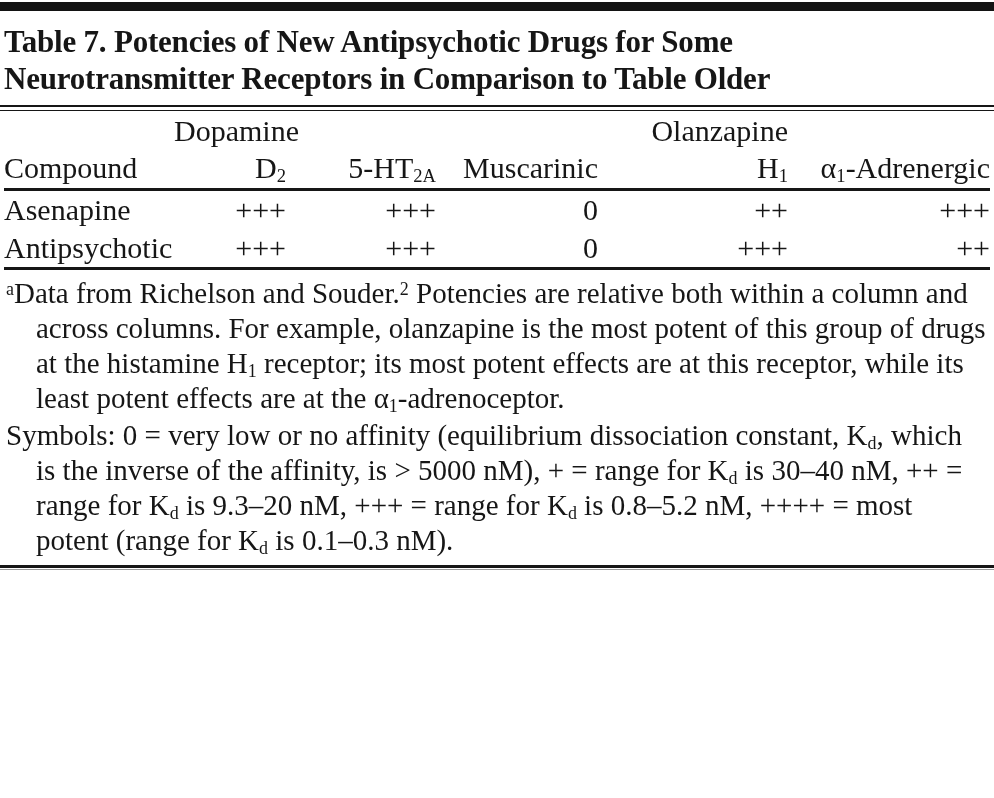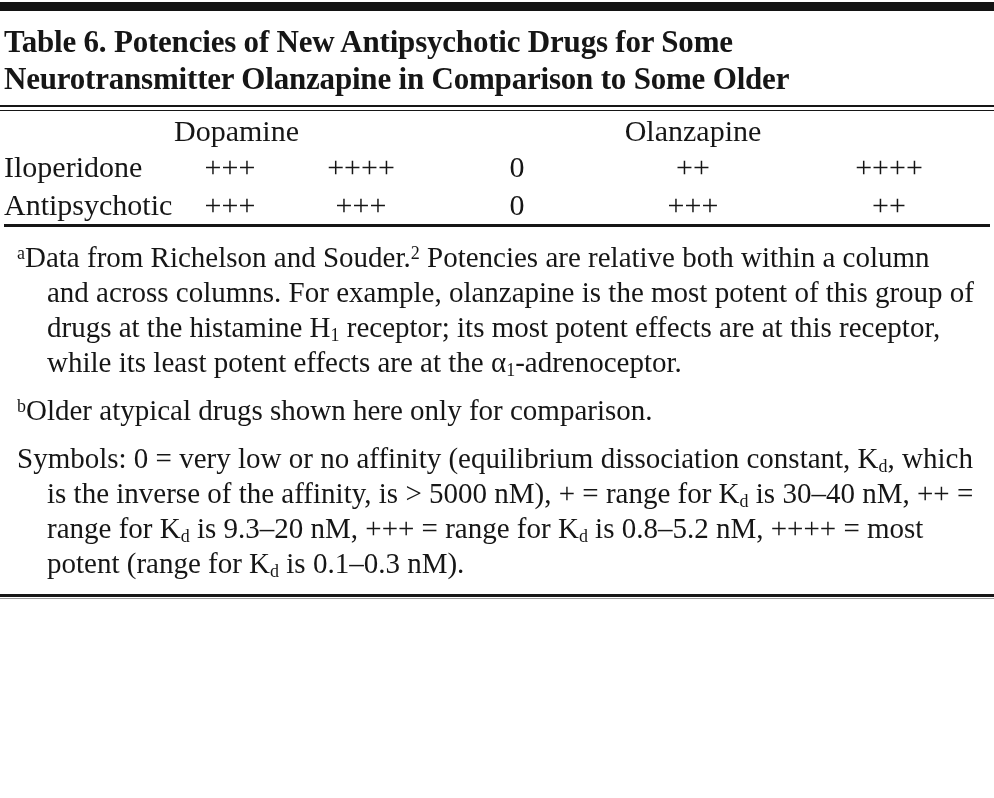--- a/index.html
+++ b/index.html
@@ -39,21 +39,21 @@
     width: 986px;
     margin: 2px 4px 0 4px;
     border-collapse: collapse;
     table-layout: fixed;
     font-size: 30px;
     border-bottom: 3.5px solid #161616;
   }
   table.potency td, table.potency th {
     padding: 0;
     font-weight: normal;
-    text-align: center;
+    text-align: right;
     white-space: nowrap;
     overflow: visible;
   }
   table.potency .c-left {
     text-align: left;
   }
   tr.group-row td {
     height: 35px;
     vertical-align: bottom;
   }
@@ -65,21 +65,21 @@
   tbody tr td {
     height: 38px;
     vertical-align: middle;
   }
   .footnotes {
     margin: 6px 4px 0 4px;
     font-size: 29px;
     line-height: 35px;
   }
   .footnotes p {
-    margin: 13px;
+    margin: 2px;
     padding-left: 30px;
     text-indent: -30px;
   }
   .bottom-rule {
     margin-top: 7px;
     border-top: 3px solid #161616;
     border-bottom: 1px solid #9a9a9a;
     height: 1px;
   }
   sup {
@@ -98,22 +98,22 @@
   }
 </style>
 </head>
 <body>
 
 <div class="page">
 
   <div class="top-bar"></div>
 
   <div class="title">
-    <div>Table 6. Potencies of New Antipsychotic Drugs for Some</div>
-    <div>Neurotransmitter Olanzapine in Comparison to Some Older</div>
+    <div>Table 7. Potencies of New Antipsychotic Drugs for Some</div>
+    <div>Neurotransmitter Receptors in Comparison to Table Older</div>
   </div>
 
   <div class="rule-double"></div>
 
   <table class="potency">
     <colgroup>
       <col style="width:170px">
       <col style="width:112px">
       <col style="width:150px">
       <col style="width:162px">
@@ -122,42 +122,49 @@
     </colgroup>
     <thead>
       <tr class="group-row">
         <td></td>
         <td>Dopamine</td>
         <td></td>
         <td></td>
         <td>Olanzapine</td>
         <td></td>
       </tr>
+      <tr class="col-row">
+        <th class="c-left">Compound</th>
+        <th>D<sub>2</sub></th>
+        <th>5-HT<sub>2A</sub></th>
+        <th>Muscarinic</th>
+        <th>H<sub>1</sub></th>
+        <th>α<sub>1</sub>-Adrenergic</th>
+      </tr>
     </thead>
     <tbody>
       <tr>
-        <td class="c-left">Iloperidone</td>
+        <td class="c-left">Asenapine</td>
         <td>+++</td>
-        <td>++++</td>
+        <td>+++</td>
         <td>0</td>
         <td>++</td>
-        <td>++++</td>
+        <td>+++</td>
       </tr>
       <tr>
         <td class="c-left">Antipsychotic</td>
         <td>+++</td>
         <td>+++</td>
         <td>0</td>
         <td>+++</td>
         <td>++</td>
       </tr>
     </tbody>
   </table>
 
   <div class="footnotes">
     <p><sup>a</sup>Data from Richelson and Souder.<sup>2</sup> Potencies are relative both within a column and across columns. For example, olanzapine is the most potent of this group of drugs at the histamine H<sub>1</sub> receptor; its most potent effects are at this receptor, while its least potent effects are at the α<sub>1</sub>-adrenoceptor.</p>
-    <p><sup>b</sup>Older atypical drugs shown here only for comparison.</p>
     <p>Symbols: 0 = very low or no affinity (equilibrium dissociation constant, K<sub>d</sub>, which is the inverse of the affinity, is &gt; 5000 nM), + = range for K<sub>d</sub> is 30–40 nM, ++ = range for K<sub>d</sub> is 9.3–20 nM, +++ = range for K<sub>d</sub> is 0.8–5.2 nM, ++++ = most potent (range for K<sub>d</sub> is 0.1–0.3 nM).</p>
   </div>
 
   <div class="bottom-rule"></div>
 
 </div>
 
 </body></html>

